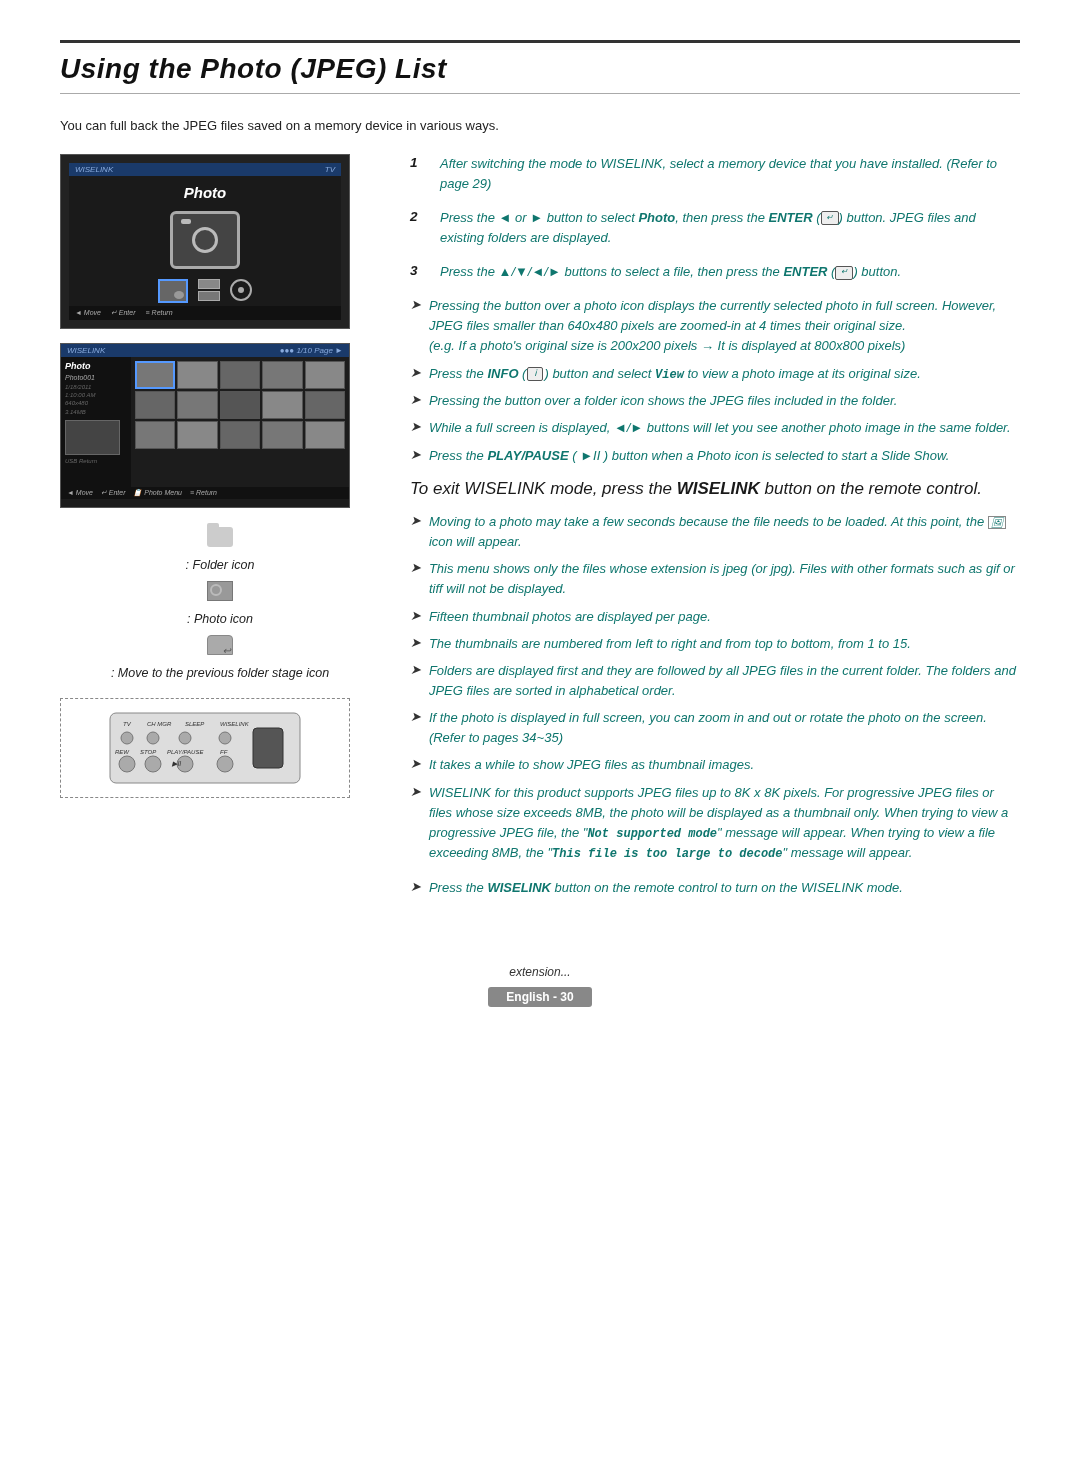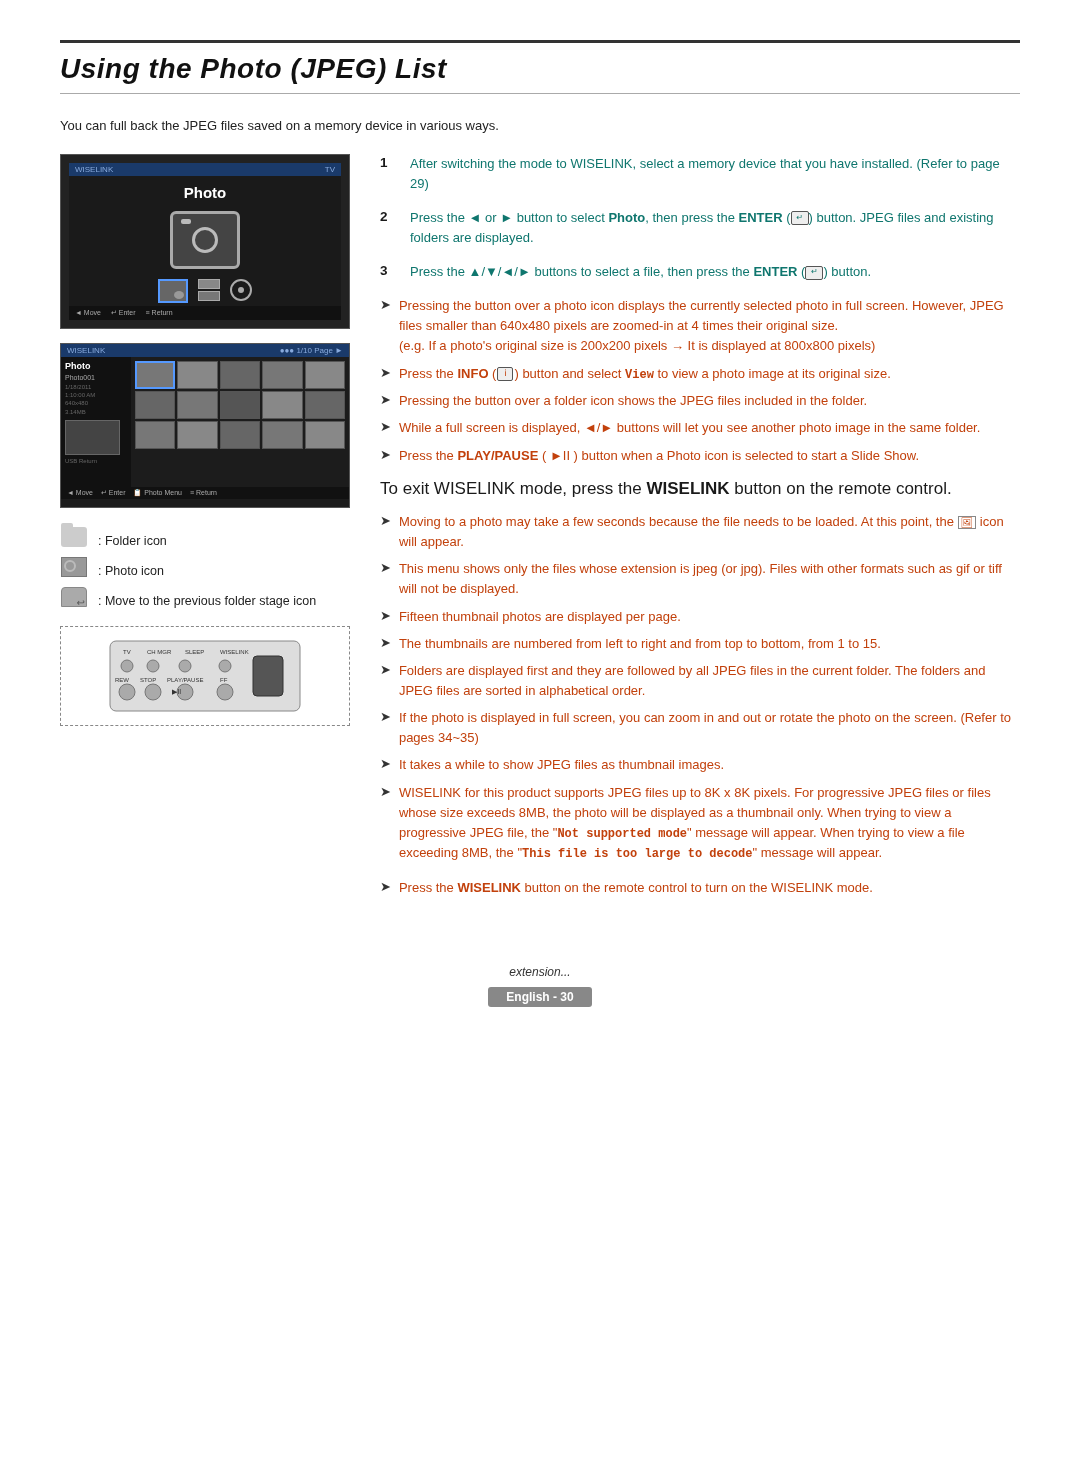--- a/index.html
+++ b/index.html
@@ -31,20 +31,22 @@
 
     .intro-text {
       font-size: 13px;
       color: #222;
       margin-bottom: 18px;
       line-height: 1.5;
     }
 
     .main-content {
       display: flex;
+      gap: 30px;
+      font-style: italic;
     }
 
     .left-column {
       width: 320px;
       flex-shrink: 0;
     }
 
     .right-column {
       flex: 1;
     }
@@ -80,23 +82,24 @@
       justify-content: space-between;
     }
 
     
     .icon-legend {
       margin-bottom: 18px;
     }
 
     .legend-item {
       display: flex;
-      align-items: flex-end;
+      align-items: center;
       margin-bottom: 8px;
       gap: 10px;
+      flex-direction: column;
     }
 
     .legend-icon {
       width: 28px;
       height: 22px;
       flex-shrink: 0;
       display: flex;
       align-items: center;
       justify-content: center;
     }
@@ -216,21 +219,21 @@
     .arrow-sym {
       font-size: 13px;
       color: #333;
       margin-top: 1px;
       flex-shrink: 0;
     }
 
     .arrow-text {
       font-size: 13px;
       line-height: 1.55;
-      color: #c2410c;
+      color: #0f766e;
     }
 
     .arrow-text b {
       font-weight: bold;
     }
 
     .arrow-text .mono {
       font-family: 'Courier New', monospace;
       font-weight: bold;
       font-size: 12px;

